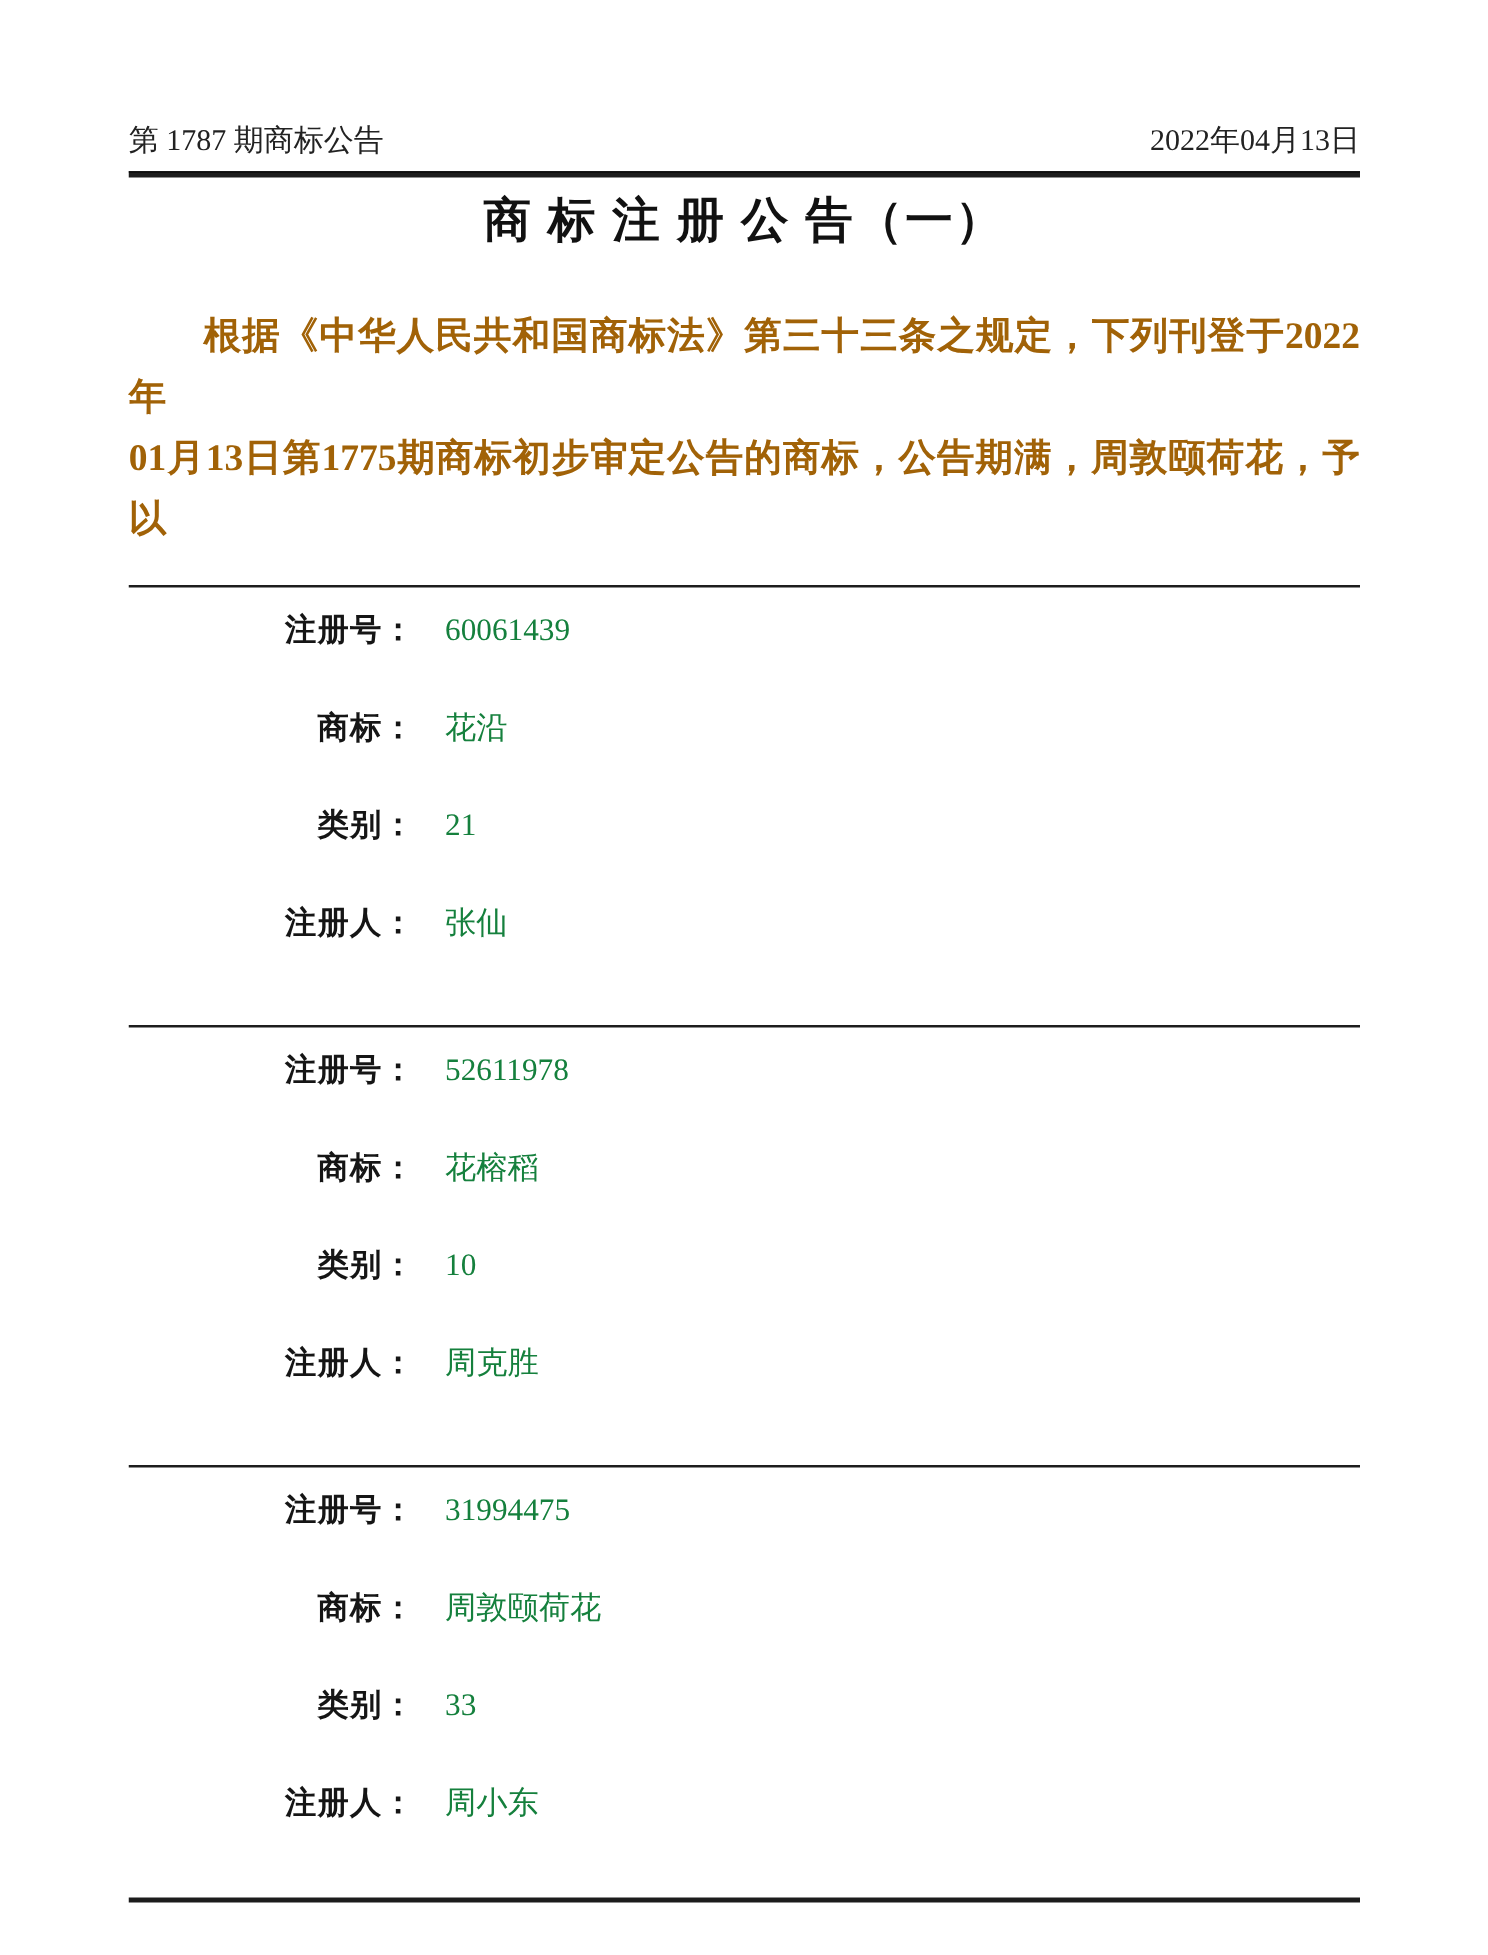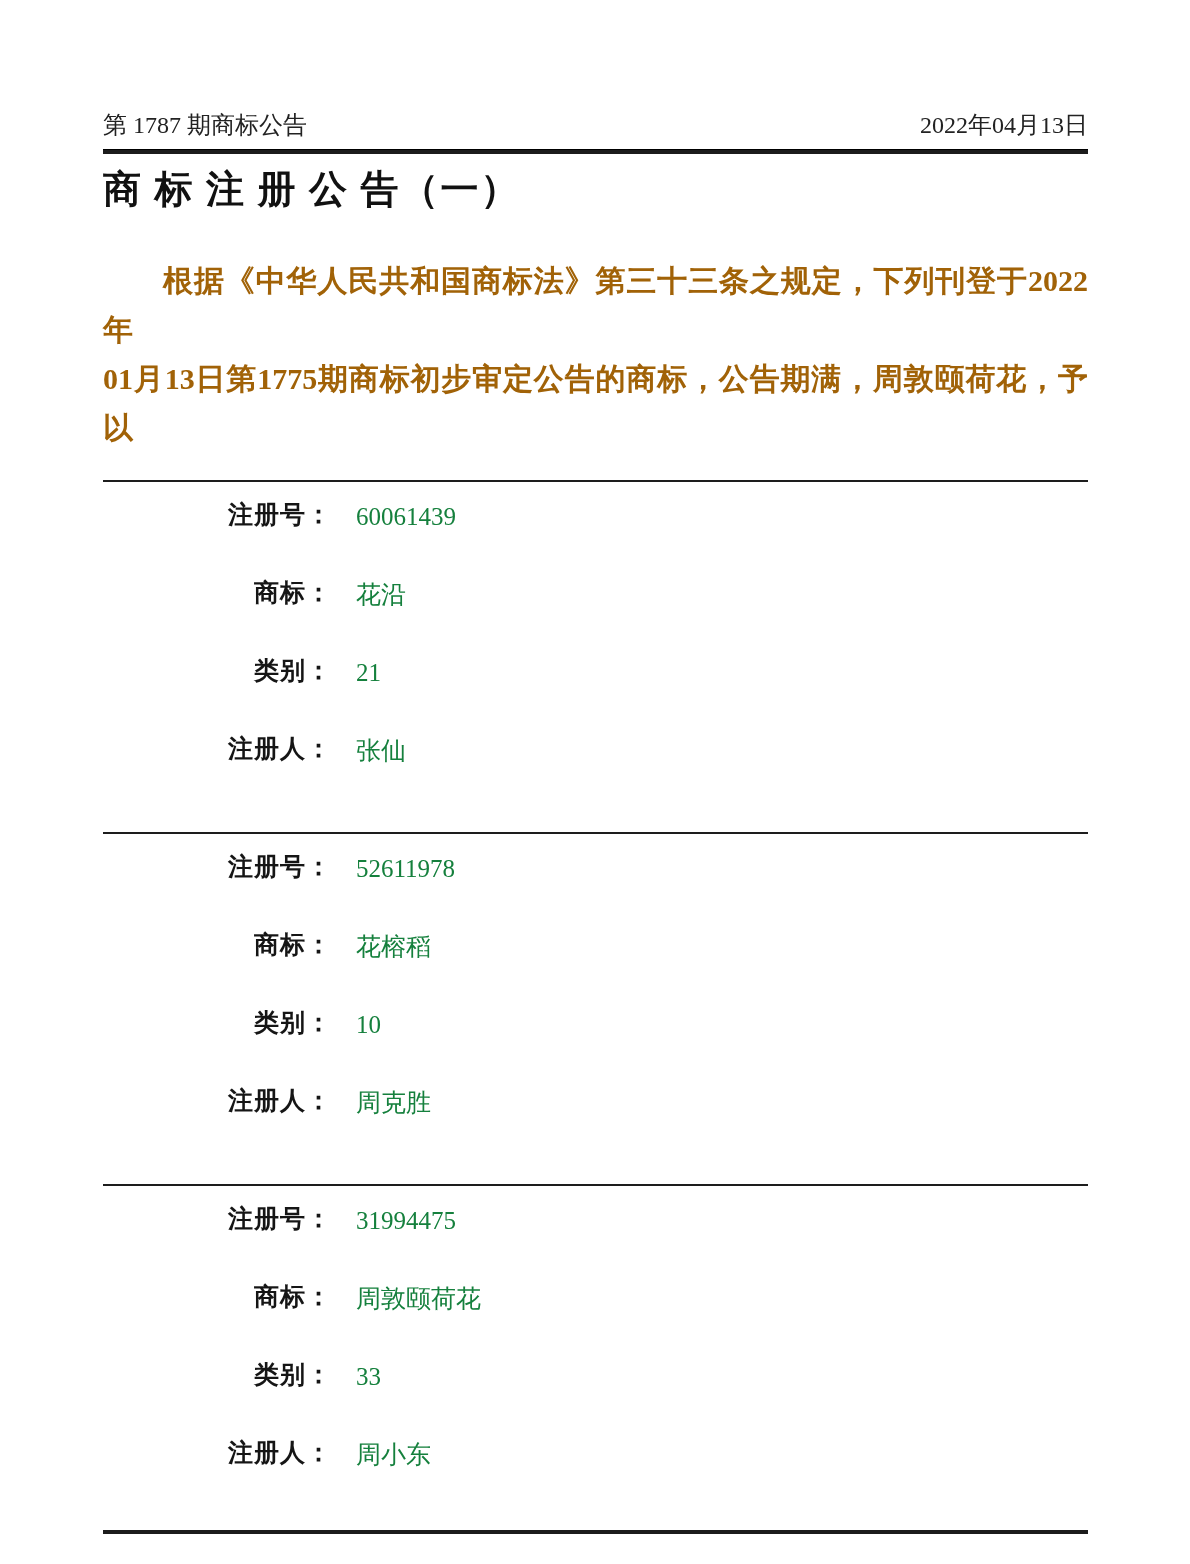--- a/index.html
+++ b/index.html
@@ -10,21 +10,21 @@
     width: 1190px;
     height: 1564px;
     position: relative;
     font-family: "Liberation Serif", "DejaVu Serif", serif;
     color: #1c1c1c;
     overflow: hidden;
   }
   .page {
     width: 1190px;
     height: 1564px;
-    padding: 16px 102px 0 103px; 
+    padding: 4px 102px 0 103px; 
   }
 
   
   .header {
     padding-top: 94px;
     display: flex;
     justify-content: space-between;
     align-items: baseline;
     font-size: 24px;
     line-height: 30px;
@@ -36,21 +36,21 @@
     background: #1c1c1c;
     border-top: 1px solid #000;
   }
 
   
   .title {
     margin-top: 12px;
     font-size: 38px;
     line-height: 46px;
     font-weight: bold;
-    text-align: left;
+    text-align: center;
     letter-spacing: 2px;
     color: #111111;
     white-space: nowrap;
   }
 
   
   .intro {
     margin-top: 44px;
     font-size: 30px;
     line-height: 49px;
@@ -85,21 +85,20 @@
     height: 78px;
     font-size: 25px;
     line-height: 30px;
   }
   .row .label {
     width: 229px;
     text-align: right;
     font-weight: bold;
     color: #151515;
     letter-spacing: 1px;
-    font-family: Liberation Mono, monospace;
   }
   .row .value {
     margin-left: 24px;
     font-weight: normal;
     color: #15803d;
   }
   .bottom-rule {
     height: 4px;
     background: #1c1c1c;
   }

